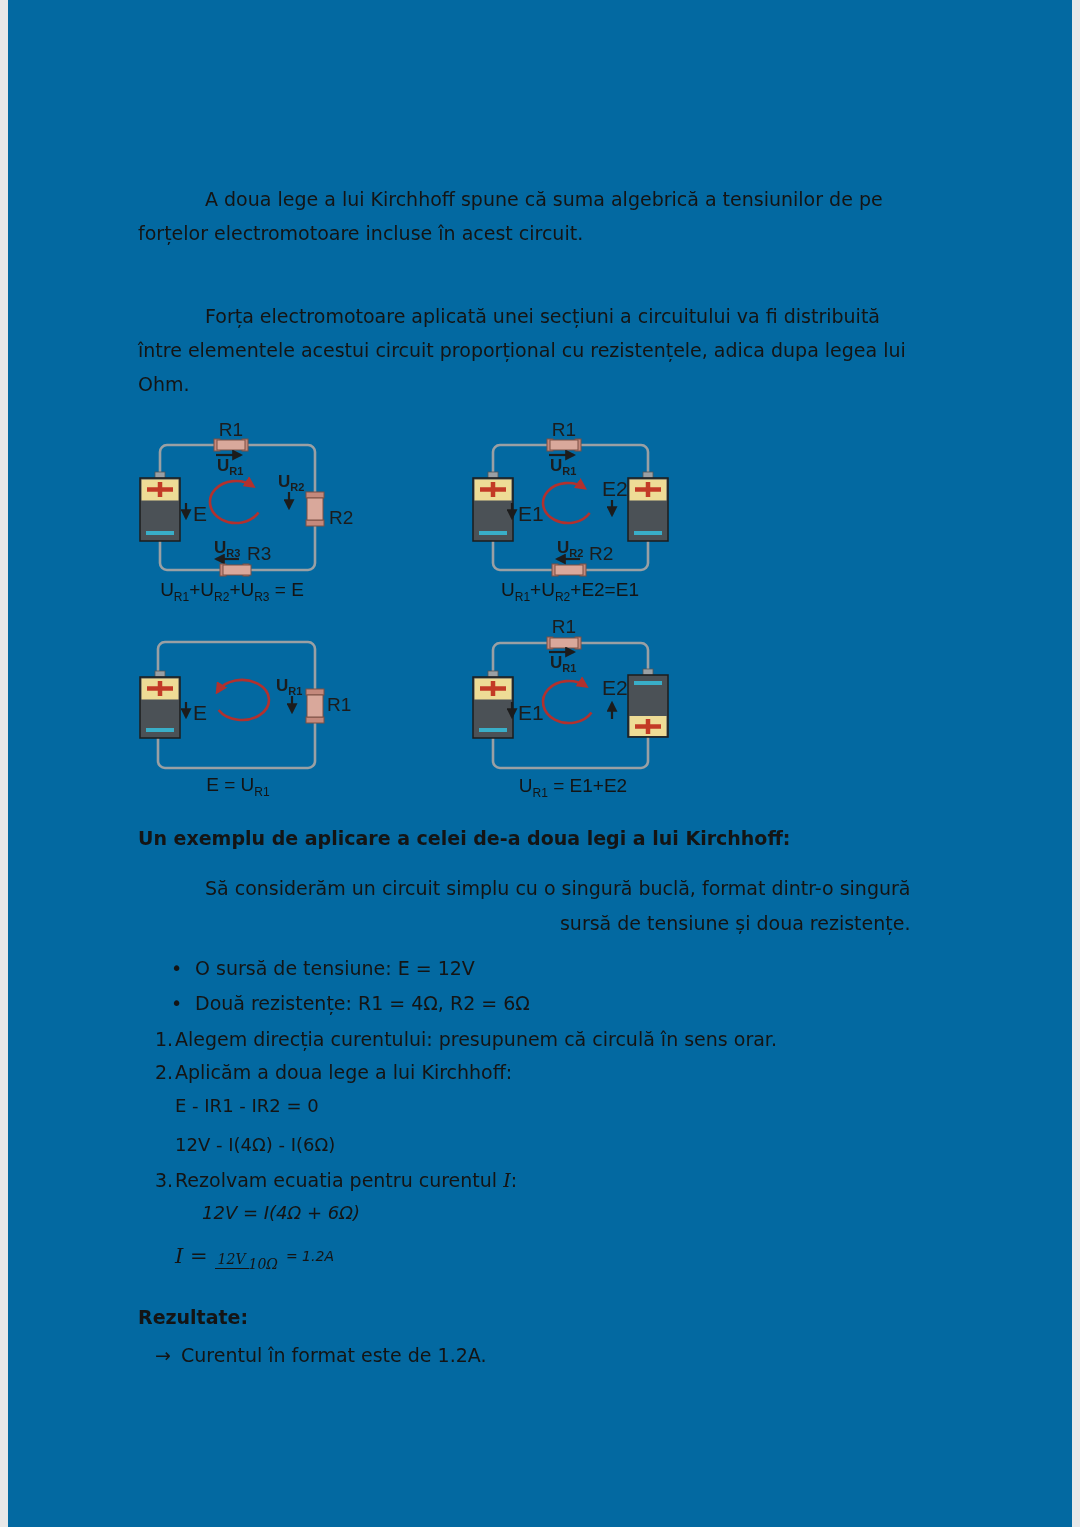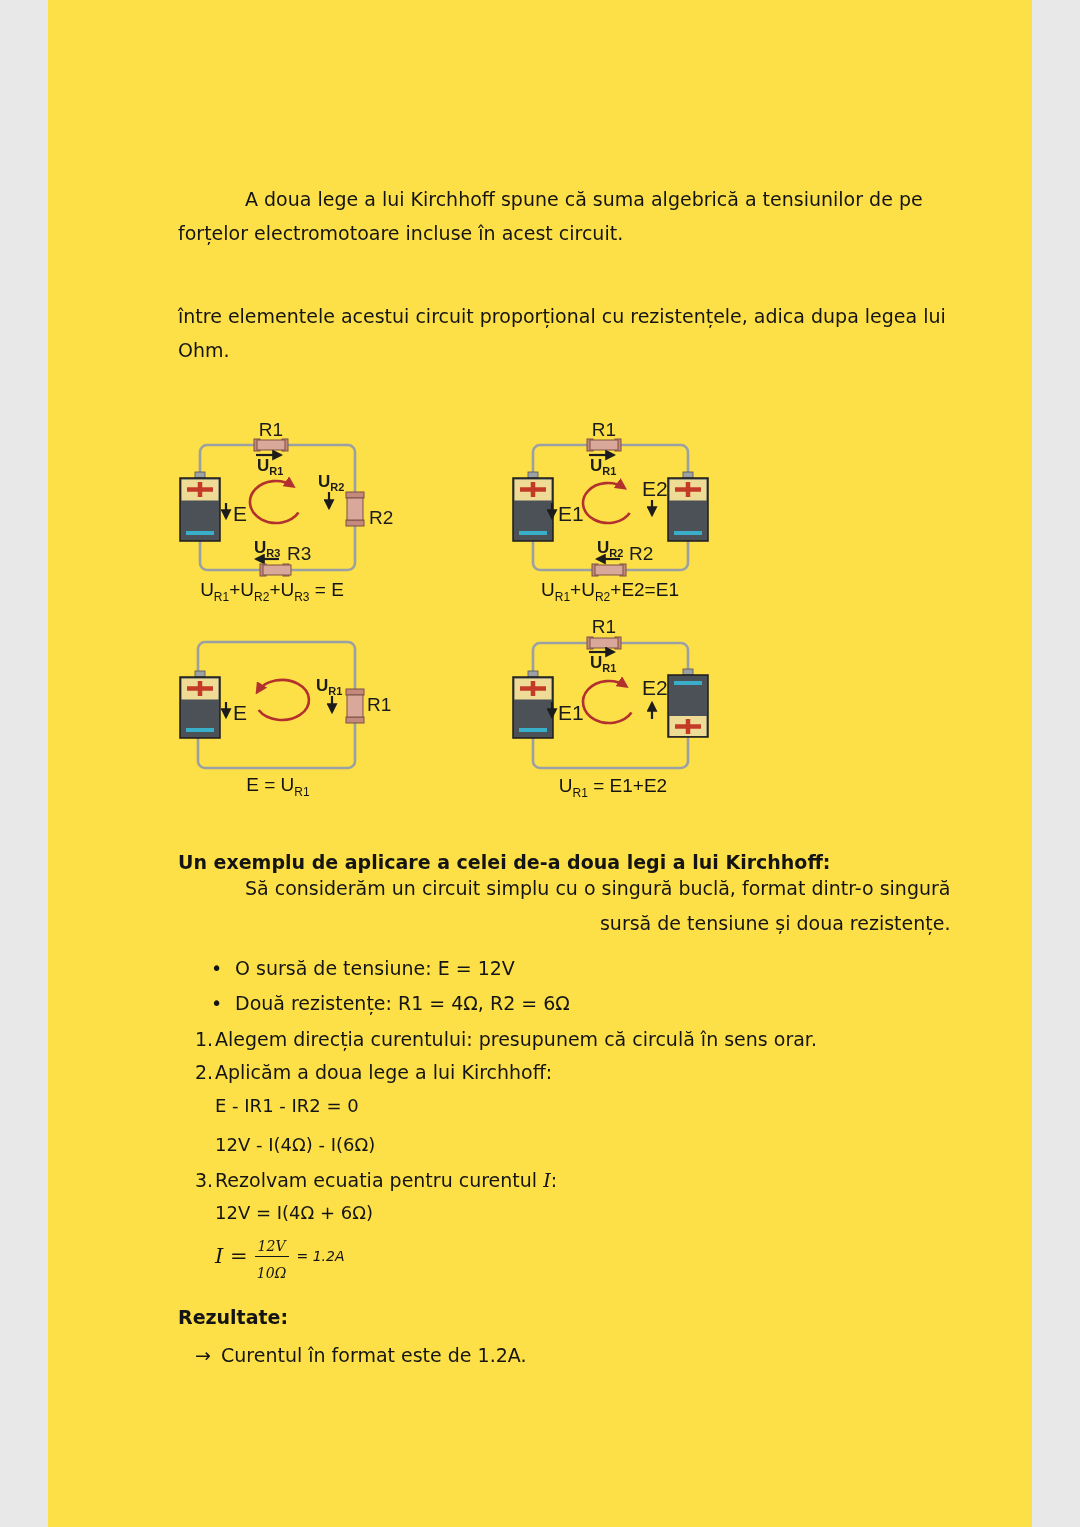--- a/index.html
+++ b/index.html
@@ -1,34 +1,34 @@
 <!DOCTYPE html>
 <html><head>
 <meta charset="utf-8">
 <style>
   html,body{margin:0;padding:0;background:#e8e8e8;}
   .page{
-    position:relative;width:984px;height:1527px;margin:0 auto;
-    background:#fde047;overflow:hidden;
+    position:relative;width:1064px;height:1527px;margin:0 auto;
+    background:#0369a1;overflow:hidden;
     font-family:"DejaVu Sans",sans-serif;color:#141414;
   }
   .blk{position:absolute;}
   .ln{display:block;white-space:nowrap;line-height:34px;font-size:19px;}
   .ln35{line-height:35px;}
   .indent{padding-left:67px;}
   .bold{font-weight:700;}
   .row{position:absolute;display:flex;white-space:nowrap;font-size:19px;line-height:35px;}
   .marker-col{display:inline-block;width:20px;flex:none;}
   .dot-col{display:inline-block;width:24px;flex:none;}
   .sub-line{position:absolute;left:167px;font-size:18px;line-height:34px;white-space:nowrap;}
-  .it{}
+  .it{font-style:italic;margin-left:27px;}
   .ivar{font-family:"DejaVu Serif",serif;font-style:italic;}
   .frac-row{position:absolute;left:167px;display:flex;align-items:center;height:48px;white-space:nowrap;}
   .fpre{font-family:"DejaVu Serif",serif;font-style:italic;font-size:21px;}
-  .frac{display:inline-flex;flex-direction:column;align-items:center;margin:8px 8px 0 7px;
+  .frac{display:inline-flex;flex-direction:row;align-items:center;margin:8px 8px 0 7px;
         font-family:"DejaVu Serif",serif;font-style:italic;font-size:14px;line-height:1.2;}
   .fnum{border-bottom:1.4px solid #141414;padding:0 3px 1px 3px;}
   .fden{padding-top:8px;}
   .fpost{font-style:italic;font-size:14px;}
   .diagram{position:absolute;}
   
   .wire{fill:none;stroke:#9aa0a4;stroke-width:2.6;}
   .lbl{font-family:"Liberation Sans",sans-serif;font-size:19px;fill:#1c1c1c;}
   .lbl2{font-family:"Liberation Sans",sans-serif;font-size:21px;fill:#1c1c1c;}
   .ulab{font-family:"Liberation Sans",sans-serif;font-size:17px;fill:#1c1c1c;font-weight:600;}
@@ -49,20 +49,21 @@
 <body>
 
 <div class="page">
 
   <div class="blk" style="left:130px;top:182px;">
     <span class="ln indent">A doua lege a lui Kirchhoff spune că suma algebrică a tensiunilor de pe</span>
     <span class="ln">forțelor electromotoare incluse în acest circuit.</span>
   </div>
 
   <div class="blk" style="left:130px;top:299px;">
+    <span class="ln indent">Forța electromotoare aplicată unei secțiuni a circuitului va fi distribuită</span>
     <span class="ln">între elementele acestui circuit proporțional cu rezistențele, adica dupa legea lui</span>
     <span class="ln">Ohm.</span>
   </div>
 
   <svg class="diagram" style="left:130px;top:415px;" width="340" height="200" viewBox="130 415 340 200">
     <defs>
       <marker id="mb" viewBox="0 0 10 10" refX="8" refY="5" markerWidth="5" markerHeight="5" orient="auto">
         <path d="M0,0 L10,5 L0,10 z" fill="#1c1c1c"></path>
       </marker>
       <marker id="mr" viewBox="0 0 10 10" refX="7" refY="5" markerWidth="4.6" markerHeight="4.6" orient="auto">
@@ -207,21 +208,21 @@
       <rect class="bat-top" x="621.5" y="716" width="37" height="20"></rect>
       <line class="bat-cross" x1="627" y1="726.5" x2="653" y2="726.5"></line>
       <line class="bat-cross" x1="640" y1="719" x2="640" y2="734"></line>
     </g>
     <text class="lbl2" x="594" y="695">E2</text>
     <line class="barrow" x1="604" y1="719" x2="604" y2="703" marker-end="url(#mb)"></line>
     <path class="rarrow" d="M 583.5 712.5 A 26 21 0 1 1 577.7 685.9" marker-end="url(#mr)" stroke="#b2312e"></path>
     <text class="formula" x="565" y="792" text-anchor="middle"><tspan>U</tspan><tspan class="fsub" dy="5">R1</tspan><tspan dy="-5">&nbsp;= E1+E2</tspan></text>
   </svg>
 
-  <div class="blk bold ln" style="left:130px;top:845px;">Un exemplu de aplicare a celei de-a doua legi a lui Kirchhoff:</div>
+  <div class="blk bold ln" style="left:130px;top:821px;">Un exemplu de aplicare a celei de-a doua legi a lui Kirchhoff:</div>
 
   <div class="blk" style="left:130px;top:871px;text-align:right;">
     <span class="ln ln35 indent">Să considerăm un circuit simplu cu o singură buclă, format dintr-o singură</span>
     <span class="ln ln35">sursă de tensiune și doua rezistențe.</span>
   </div>
 
   <div class="row" style="left:163px;top:951px;">
     <span class="dot-col">•</span>
     <span>O sursă de tensiune: E = 12V</span>
   </div>

